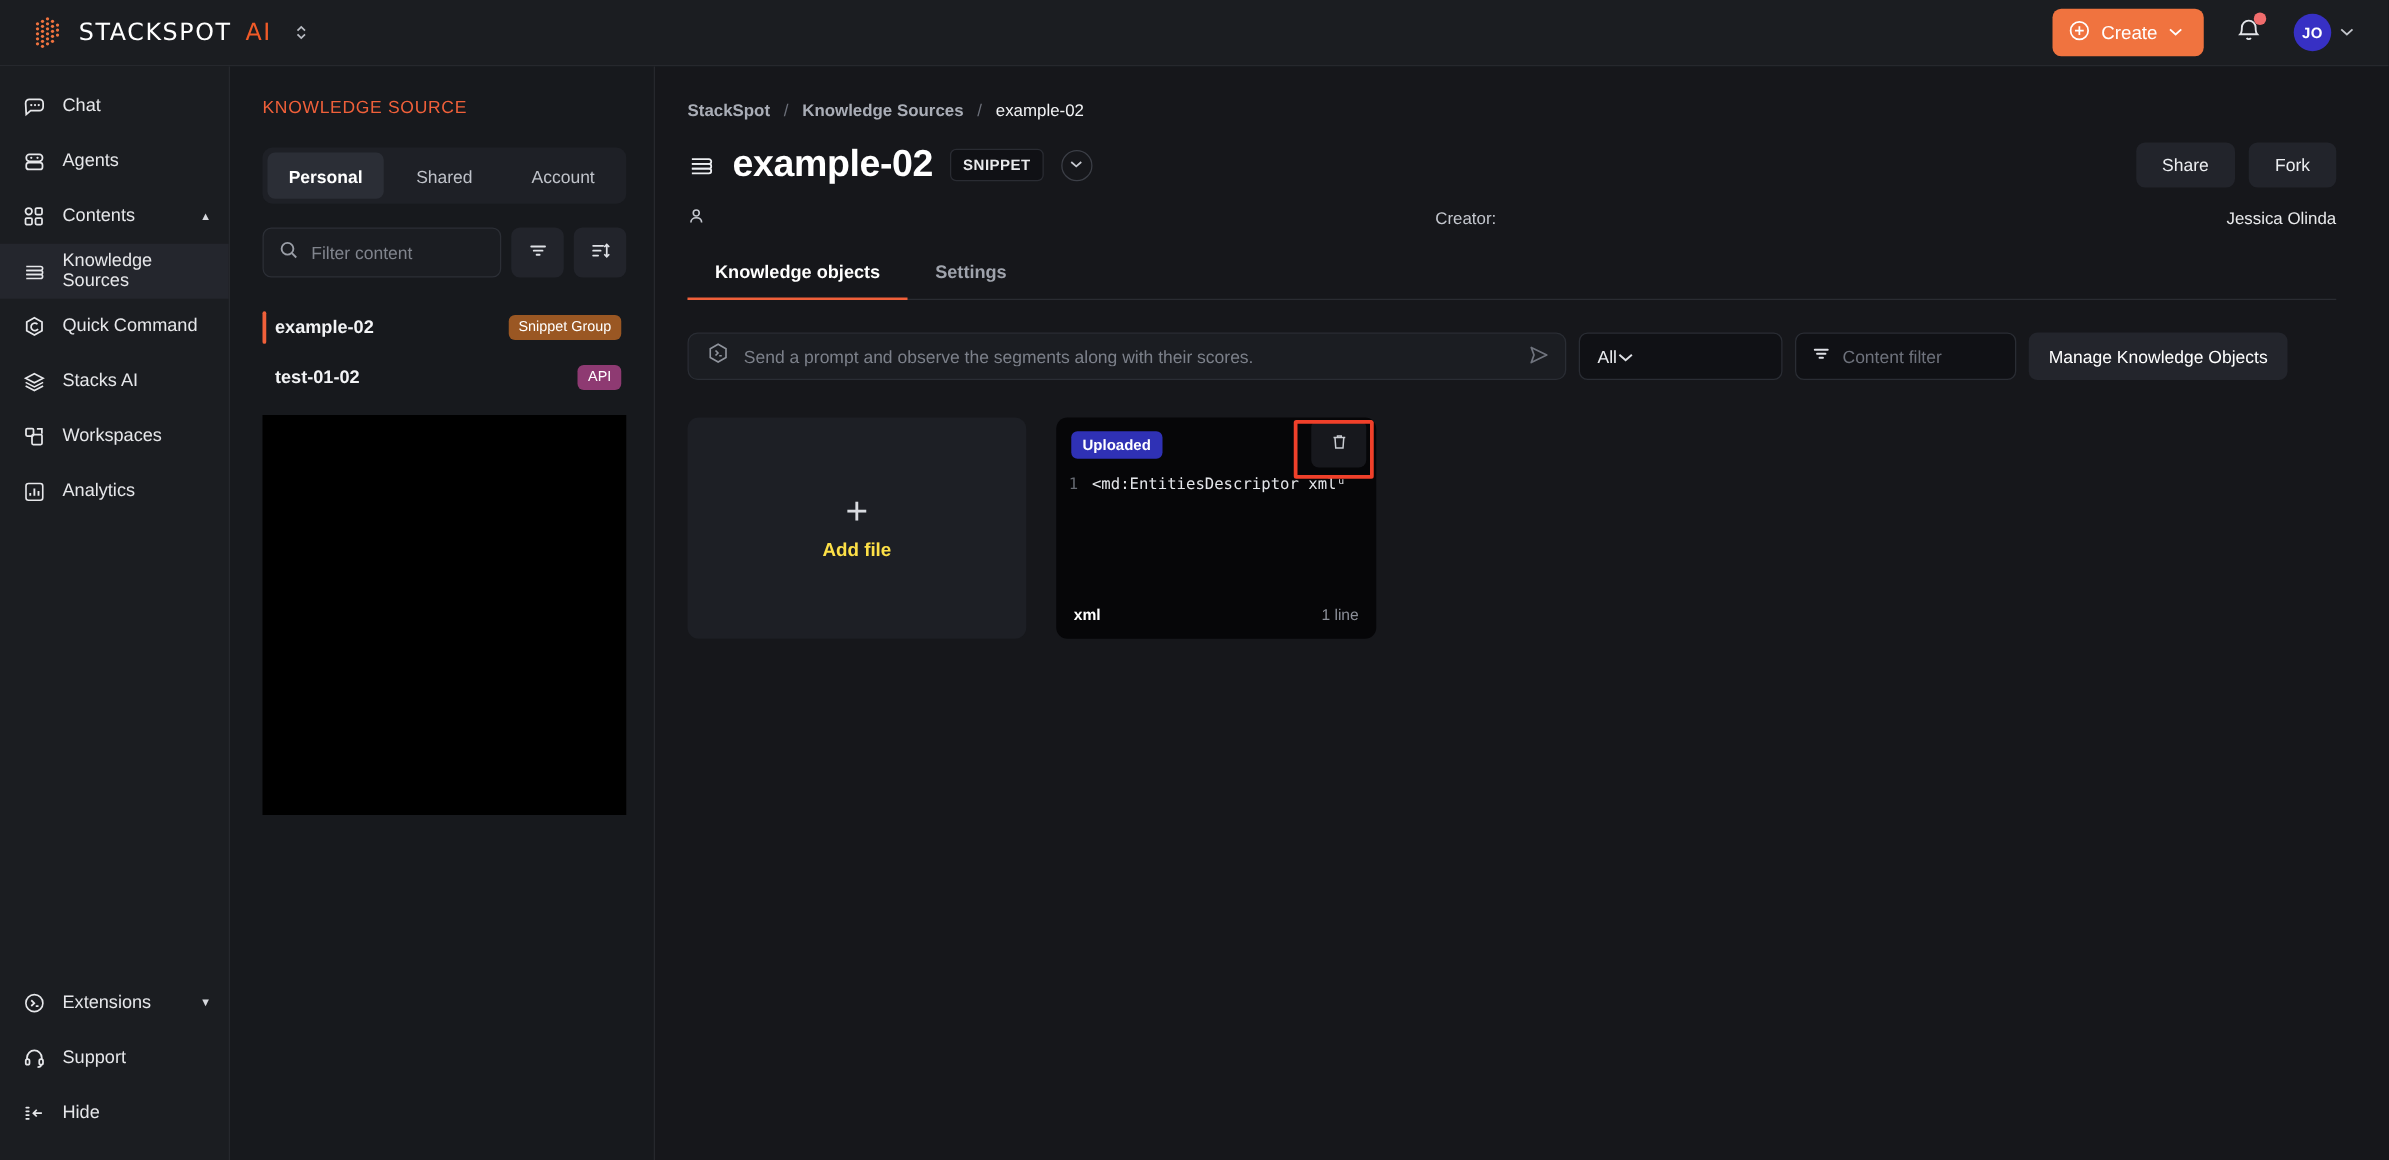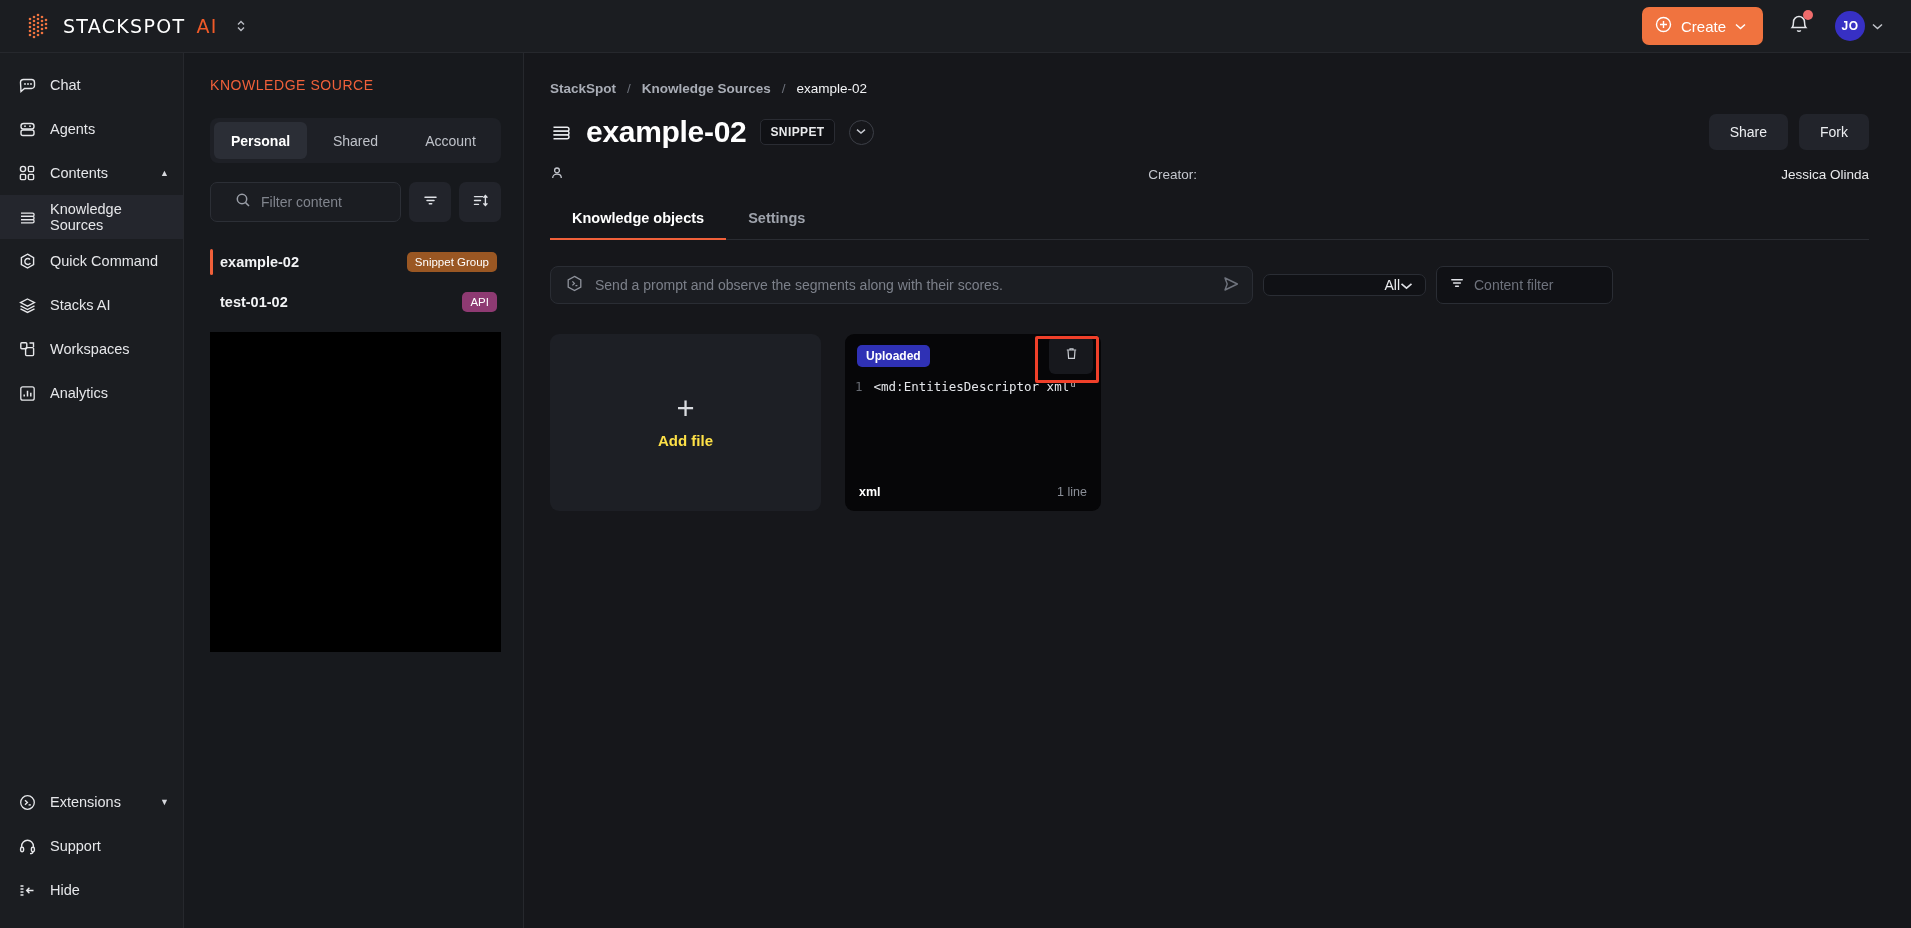--- a/index.html
+++ b/index.html
@@ -75,21 +75,21 @@
     display: flex; padding: 4px; gap: 2px; height: 45px;
   }
   .seg-btn {
     flex: 1; display: flex; align-items: center; justify-content: center;
     border-radius: 6px; font-size: 14px; color: #bfc2c9; cursor: pointer;
   }
   .seg-btn.active { background: #2b2e36; color: #fff; font-weight: bold; }
   .searchrow { margin-top: 19px; display: flex; gap: 8px; height: 40px; }
   .searchbox {
     flex: 1; background: #1b1d22; border: 1px solid #2c2f36; border-radius: 7px;
-    display: flex; align-items: center; gap: 10px; padding: 0 24px;
+    display: flex; align-items: center; gap: 10px; padding: 0 12px;
   }
   .searchbox input {
     background: transparent; border: none; outline: none; color: #e6e7ea;
     font-size: 14px; width: 100%; font-family: "Liberation Sans", sans-serif;
   }
   .searchbox input::placeholder { color: #80848d; }
   .icon-btn {
     width: 42px; background: #22242b; border: none; border-radius: 7px;
     display: flex; align-items: center; justify-content: center; cursor: pointer;
   }
@@ -152,22 +152,22 @@
     flex: 0 0 703px; height: 38px; background: #1b1d22; border: 1px solid #2a2d34;
     border-radius: 8px; display: flex; align-items: center; padding: 0 10px 0 14px; gap: 11px;
   }
   .prompt input {
     flex: 1; background: transparent; border: none; outline: none;
     color: #e6e7ea; font-size: 14px; font-family: "Liberation Sans", sans-serif;
   }
   .prompt input::placeholder { color: #7c808a; }
   .send-btn { background: transparent; border: none; cursor: pointer; display: flex; padding: 2px; }
   .select {
-    width: 163px; height: 22px; background: #101115; border: 1px solid #2a2d34;
-    border-radius: 7px; display: flex; align-items: center; justify-content: flex-end;
+    width: 163px; height: 38px; background: #101115; border: 1px solid #2a2d34;
+    border-radius: 7px; display: flex; align-items: center; justify-content: flex-start;
     padding: 0 12px 0 14px; font-size: 14px; color: #eceef1; cursor: pointer;
   }
   .filterbox {
     width: 177px; height: 38px; background: #101115; border: 1px solid #2a2d34;
     border-radius: 7px; display: flex; align-items: center; gap: 9px; padding: 0 12px;
   }
   .filterbox input {
     flex: 1; min-width: 0; background: transparent; border: none; outline: none;
     color: #e6e7ea; font-size: 14px; font-family: "Liberation Sans", sans-serif;
   }
@@ -562,20 +562,21 @@
 
         <div class="filterbox">
           <span>
             <svg width="16" height="16" viewBox="0 0 16 16" fill="none" stroke="#dfe1e6" stroke-width="1.5" stroke-linecap="round">
               <path d="M2.8 4.8h10.4M4.6 8h6.8M6.6 11.2h2.8"></path>
             </svg>
           </span>
           <input type="text" placeholder="Content filter" style="">
         </div>
 
+        <button class="manage-btn">Manage Knowledge Objects</button>
       </div>
 
       <div class="cards">
         <div class="addcard">
           <span class="plus">+</span>
           <span class="addcard-label">Add file</span>
         </div>
 
         <div class="snipcard">
           <div class="snip-head">

